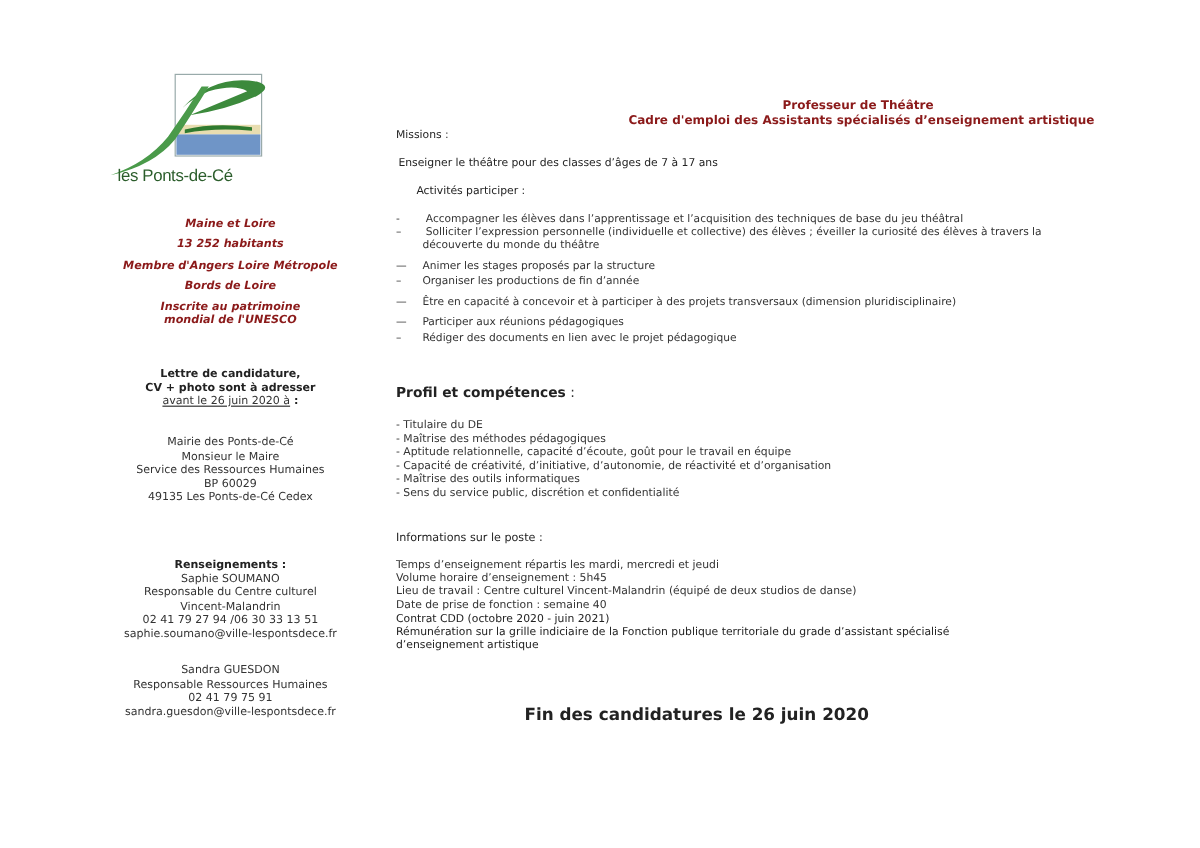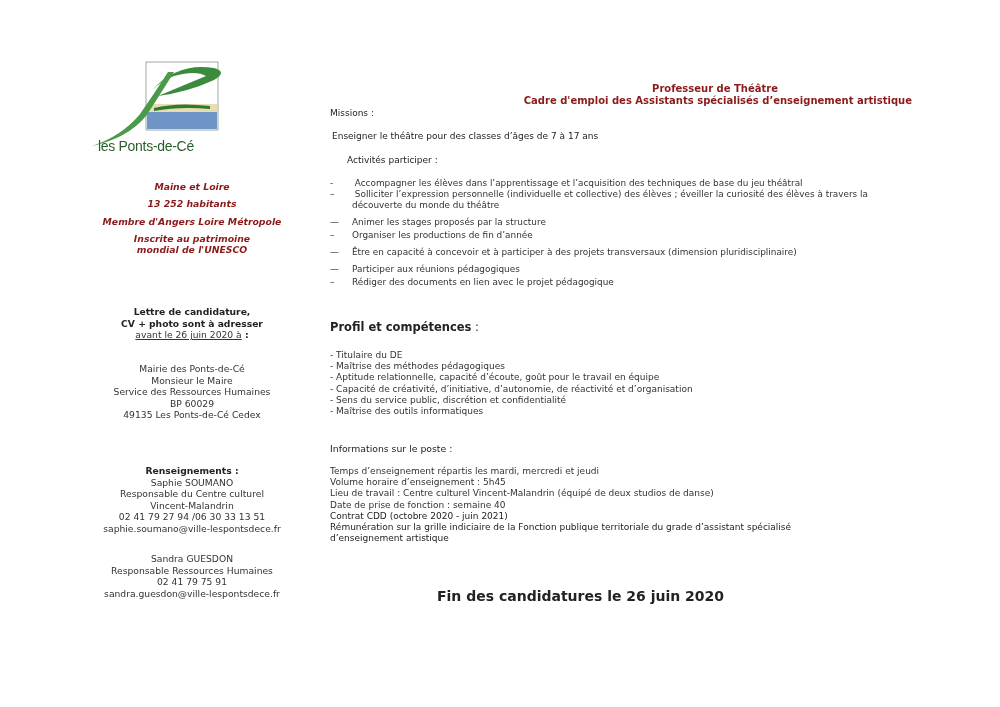--- a/index.html
+++ b/index.html
@@ -32,20 +32,21 @@
     <path d="M64 32 Q90 4 126 10 Q140 14 126 22 Q100 34 70 38 Q94 28 118 18 Q108 12 86 18 Q72 24 64 32 Z" fill="#3c8a3c"></path>
     <path d="M86 14 Q70 40 58 58 Q40 80 4 88 Q34 78 52 56 Q66 36 80 14 Z" fill="#4a9a4a"></path>
   </svg>
   <div style="position:absolute; left:10px; top:80px; font-family:'Liberation Sans', sans-serif; font-size:14px; color:#2b5d2b; letter-spacing:-0.3px;">les Ponts-de-Cé</div>
 </div>
 
 <div class="abs left" style="top:178px; line-height:17.3px;font-style:italic;">
   <div class="redb">Maine et Loire</div>
   <div class="redb">13 252 habitants</div>
   <div class="redb">Membre  d'Angers Loire Métropole</div>
+  <div class="redb">Bords de Loire</div>
   <div class="redb" style="line-height:11px; margin-top:3px;">Inscrite au patrimoine</div>
   <div class="redb" style="line-height:11px;">mondial de l'UNESCO</div>
 </div>
 
 <div class="abs left" style="top:306px;">
   <div class="b">Lettre de candidature,</div>
   <div class="b">CV + photo sont à adresser</div>
   <div>
     <span class="u">avant le  26 juin 2020  à</span><span class="b"> :</span>
   </div>
@@ -94,22 +95,22 @@
 <div class="act" style="top:277px;"><span class="dash">–</span><span>Rédiger des documents en lien avec le projet pédagogique</span></div>
 
 <div class="abs main" style="top:322px;">
   <span class="h2">Profil et compétences</span><span style="font-size:11.5px;"> :</span>
 </div>
 <div class="abs main" style="top:350px; line-height:11.2px;">
   <div>- Titulaire du DE</div>
   <div>- Maîtrise des méthodes pédagogiques</div>
   <div>- Aptitude relationnelle, capacité d’écoute, goût pour le travail en équipe</div>
   <div>- Capacité de créativité, d’initiative, d’autonomie, de réactivité et d’organisation</div>
+  <div>- Maîtrise des outils informatiques</div>
   <div>- Sens du service public, discrétion et confidentialité</div>
-  <div>- Maîtrise des outils informatiques</div>
 </div>
 
 <div class="abs main bold" style="top:444px; font-size:9.3px;">Informations sur le poste :</div>
 <div class="abs main" style="top:466px; line-height:11.2px;">
   <div>Temps d’enseignement répartis les mardi, mercredi et jeudi</div>
   <div>Volume horaire d’enseignement : 5h45</div>
   <div>Lieu de travail : Centre culturel Vincent-Malandrin (équipé de deux studios de danse)</div>
   <div>Date de prise de fonction : semaine 40</div>
   <div class="bold">Contrat CDD (octobre 2020 - juin 2021)</div>
   <div class="bold">Rémunération sur la grille indiciaire de la Fonction publique territoriale du grade d’assistant spécialisé</div>

